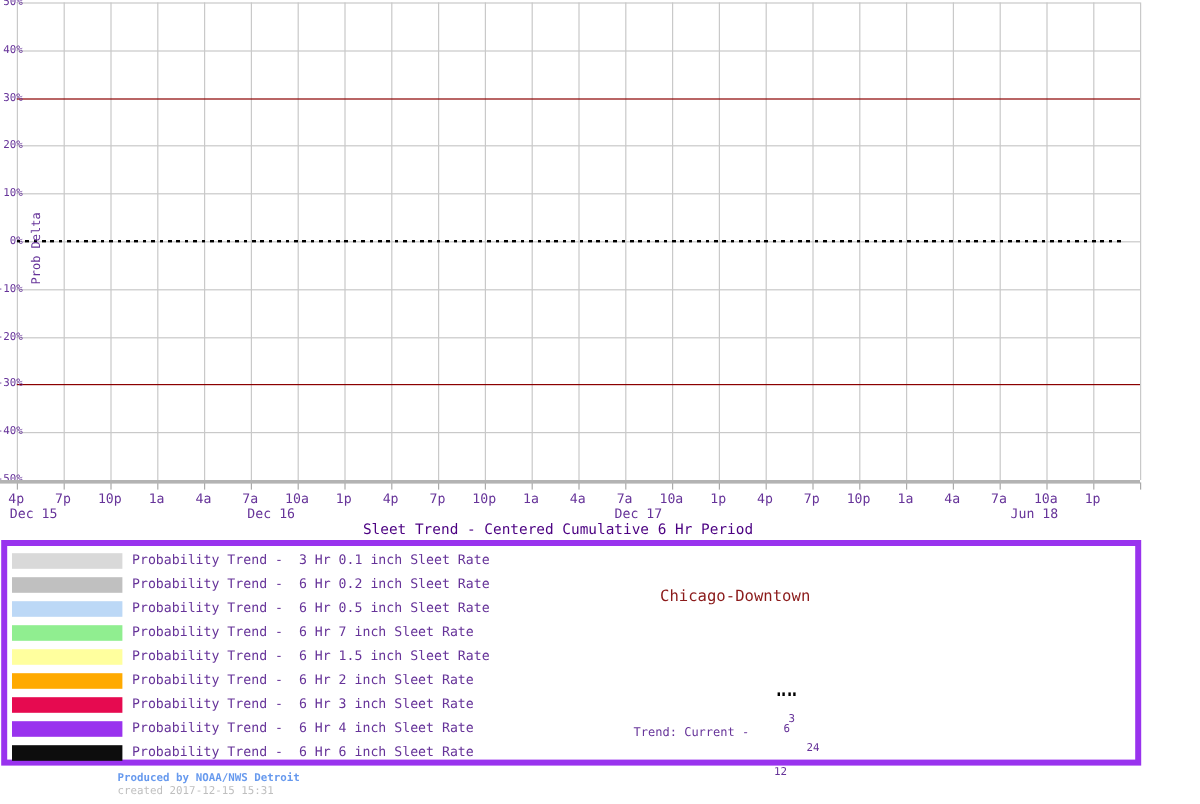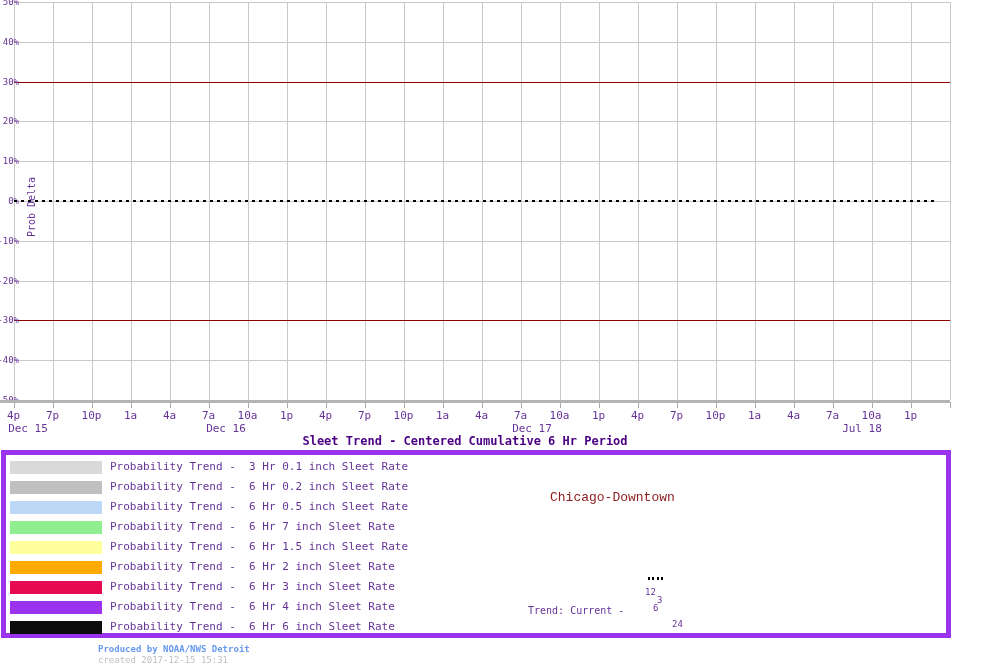--- a/index.html
+++ b/index.html
@@ -27,34 +27,34 @@
   .datelabel{
     position:absolute;transform:translateX(-50%);
     font-size:11px;line-height:11px;color:#663399;white-space:nowrap;
   }
   .ylabel{
     position:absolute;left:31px;top:207px;transform:translate(-50%,-50%) rotate(-90deg);
     font-size:10px;color:#663399;white-space:nowrap;
   }
   .chart-title{
     position:absolute;left:465px;top:434px;transform:translateX(-50%);
-    font-size:12px;font-weight:bold;color:#4b0082;white-space:pre;
+    font-size:12px;font-weight:normal;color:#4b0082;white-space:pre;
   }
   .legend-box{
     position:absolute;left:1px;top:450px;width:950px;height:188px;
     border:5px solid #9933ee;box-sizing:border-box;background:#ffffff;
   }
   .swatch{position:absolute;left:10px;width:92px;height:13px;}
   .legend-label{
     position:absolute;left:110px;font-size:11px;line-height:14px;
     color:#663399;white-space:pre;
   }
   .location{
     position:absolute;left:550px;top:491px;font-size:13px;line-height:13px;
-    color:#8b1a1a;white-space:pre;font-family:Liberation Mono, monospace;
+    color:#8b1a1a;white-space:pre;
   }
   .trend-label{
     position:absolute;left:528px;top:605px;font-size:10px;line-height:11px;
     color:#663399;white-space:pre;
   }
   .lag-num{
     position:absolute;font-size:9px;line-height:9px;color:#663399;white-space:pre;
   }
   .dots{position:absolute;left:648px;top:577px;display:flex;gap:2.4px;}
   .dot{width:2px;height:3px;background:#000;}
@@ -170,21 +170,21 @@
       <div class="xtick" style="left: 676.5px; top: 410px;">7p</div>
       <div class="xtick" style="left: 715.5px; top: 410px;">10p</div>
       <div class="xtick" style="left: 754.5px; top: 410px;">1a</div>
       <div class="xtick" style="left: 793.5px; top: 410px;">4a</div>
       <div class="xtick" style="left: 832.5px; top: 410px;">7a</div>
       <div class="xtick" style="left: 871.5px; top: 410px;">10a</div>
       <div class="xtick" style="left: 910.5px; top: 410px;">1p</div>
       <div class="datelabel" style="left: 28px; top: 423px;">Dec 15</div>
       <div class="datelabel" style="left: 226px; top: 423px;">Dec 16</div>
       <div class="datelabel" style="left: 532px; top: 423px; text-align: center;">Dec 17</div>
-      <div class="datelabel" style="left: 862px; top: 423px;">Jul 18</div>
+      <div class="datelabel" style="left: 862px; top: 423px;">Jun 18</div>
     </div>
 
   <div class="ylabel">Prob Delta</div>
 
   <div class="chart-title">Sleet Trend - Centered Cumulative 6 Hr Period</div>
 
   <div class="legend-box"></div>
   <div id="legend-rows">
       <div class="swatch" style="top: 461px; background: rgb(217, 217, 217);"></div>
       <div class="legend-label" style="top: 460px;">Probability Trend -  3 Hr 0.1 inch Sleet Rate</div>
@@ -212,19 +212,19 @@
       <div class="dot"></div>
       <div class="dot"></div>
       <div class="dot"></div>
       <div class="dot"></div>
     </div>
 
   <div class="trend-label">Trend: Current -</div>
   <div id="lag-numbers">
       <div class="lag-num" style="left: 657px; top: 596px;">3</div>
       <div class="lag-num" style="left: 653px; top: 604px;">6</div>
-      <div class="lag-num" style="left: 645px; top: 588px;">12</div>
+      <div class="lag-num" style="left: 645px; top: 640px;">12</div>
       <div class="lag-num" style="left: 672px; top: 620px;">24</div>
     </div>
 
   <div class="footer-produced">Produced by NOAA/NWS Detroit</div>
   <div class="footer-created">created 2017-12-15 15:31</div>
 </div>
 
 </body></html>

